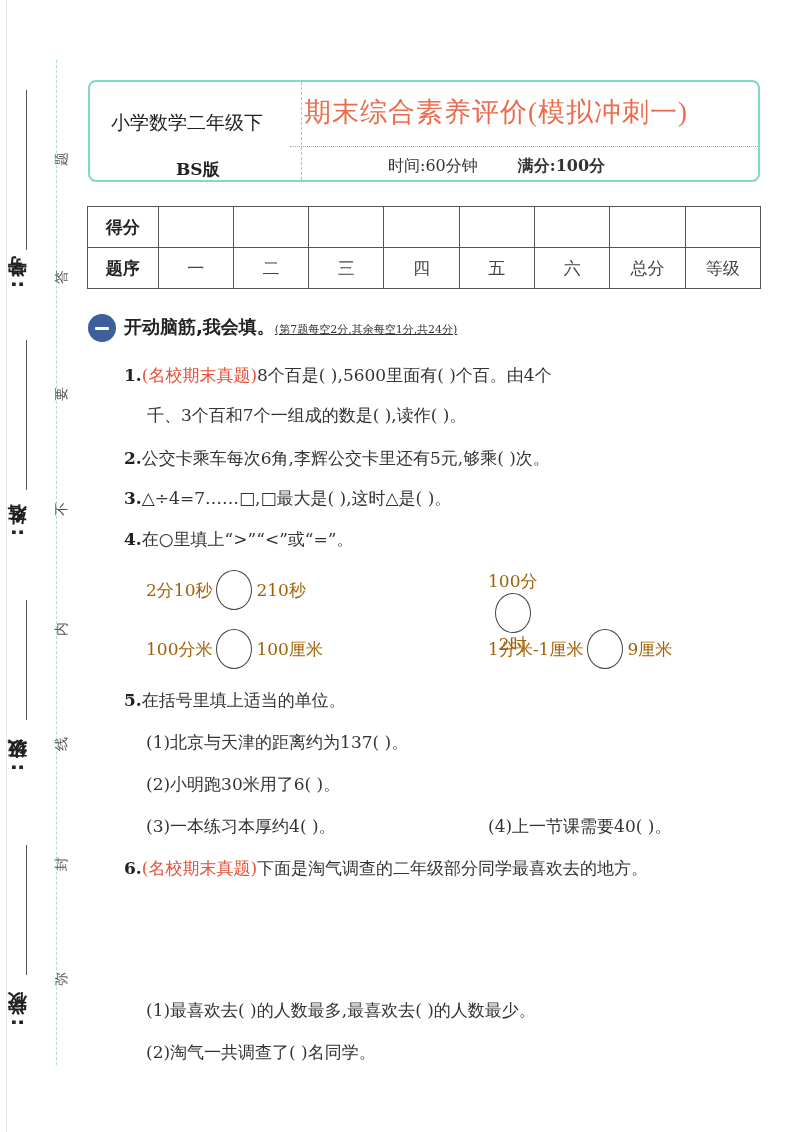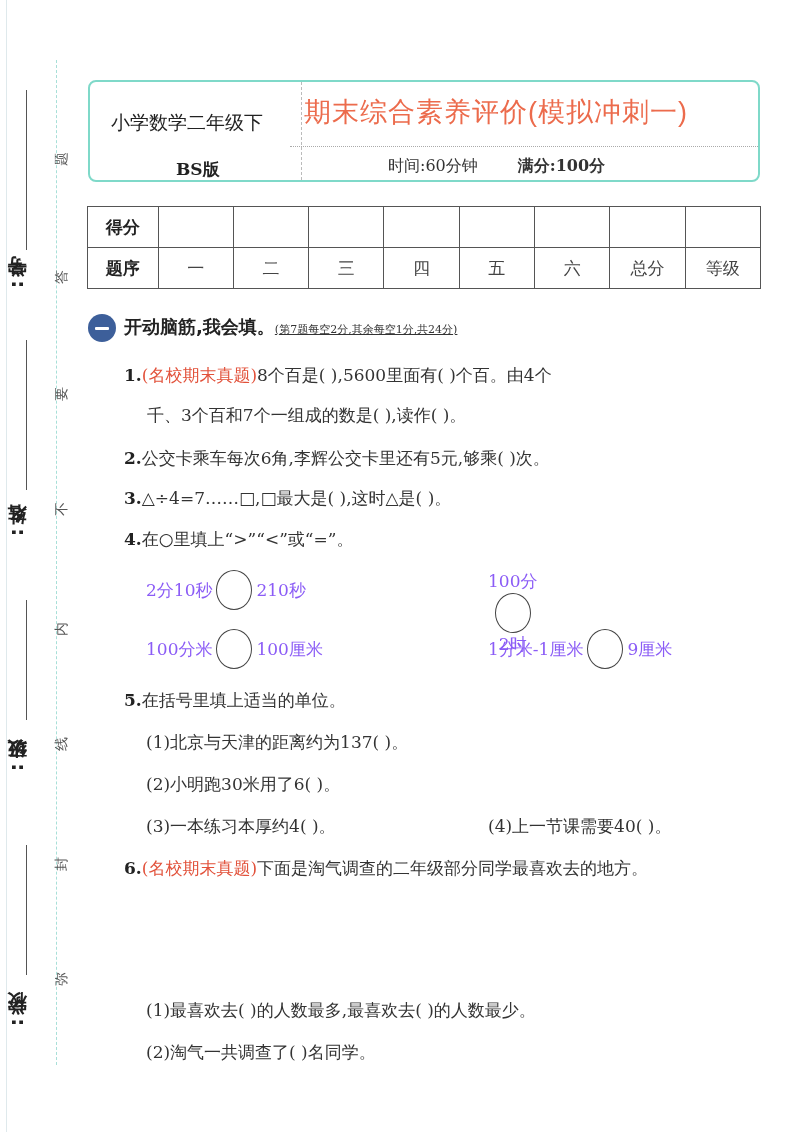--- a/index.html
+++ b/index.html
@@ -26,21 +26,21 @@
   
   .header {
     position: absolute; left: 88px; top: 80px; width: 672px; height: 102px;
     border: 2px solid #7fd9c9; border-radius: 8px; box-sizing: border-box;
   }
   .header-left { position: absolute; left: 11px; top: 0; width: 200px; height: 100%; border-right: 1px dashed #bbb; }
   .subject { position: absolute; left: 10px; top: 28px; font-size: 19px; color: #222; }
   .edition { position: absolute; left: 75px; top: 76px; font-size: 17px; font-weight: bold; color: #222; }
   .exam-title {
     position: absolute; left: 214px; top: 12px; font-size: 27px; color: #ec6b4c;
-    font-family: Liberation Sans, sans-serif; letter-spacing: 1px;
+    font-family: Liberation Serif, serif; letter-spacing: 1px;
   }
   .header-divider { position: absolute; left: 200px; right: 0; top: 64px; border-top: 1px dotted #aaa; }
   .exam-meta { position: absolute; left: 298px; top: 74px; font-size: 16px; color: #333; word-spacing: 4px; }
   .exam-meta span + span { margin-left: 40px; font-weight: bold; }
 
   
   table { border-collapse: collapse; }
   .score-table { position: absolute; left: 87px; top: 206px; width: 674px; }
   .score-table td { border: 1px solid #555; height: 38px; text-align: center; font-size: 17px; color: #444; width: 75px; }
   .score-table td.hd { font-family: "DejaVu Sans", "Liberation Sans", sans-serif; font-weight: bold; color: #222; width: 70px; }
@@ -52,21 +52,21 @@
   }
   .section-badge::after { content: ""; position: absolute; left: 7px; top: 13px; width: 14px; height: 3px; background: #fff; border-radius: 1px; }
   .section-title { position: absolute; left: 124px; top: 315px; font-size: 18px; color: #222; }
   .section-title b { font-family: "DejaVu Sans", "Liberation Sans", sans-serif; }
   .section-title span { font-size: 11px; color: #333; text-decoration: underline; }
 
   .q { position: absolute; font-size: 17px; color: #333; white-space: nowrap; }
   .q .num { font-weight: bold; color: #222; }
   .q .tag { color: #e2513a; }
 
-  .cmp { position: absolute; font-size: 17px; color: #8b5cf6; display: flex; align-items: center; white-space: nowrap; }
+  .cmp { position: absolute; font-size: 17px; color: #a16207; display: flex; align-items: center; white-space: nowrap; }
   .circle { display: inline-block; width: 36px; height: 40px; border: 1.5px solid #444; border-radius: 50%; margin: 0 4px; box-sizing: border-box; }
 
   .data-table { position: absolute; left: 147px; top: 896px; width: 622px; }
   .data-table td { border: 1px solid #555; height: 40px; text-align: center; font-size: 17px; color: #444; }
   .data-table td.hd { font-family: "DejaVu Sans", "Liberation Sans", sans-serif; font-weight: bold; color: #222; width: 104px; }
 </style>
 </head>
 <body>
 
 <div class="left-edge"></div>

